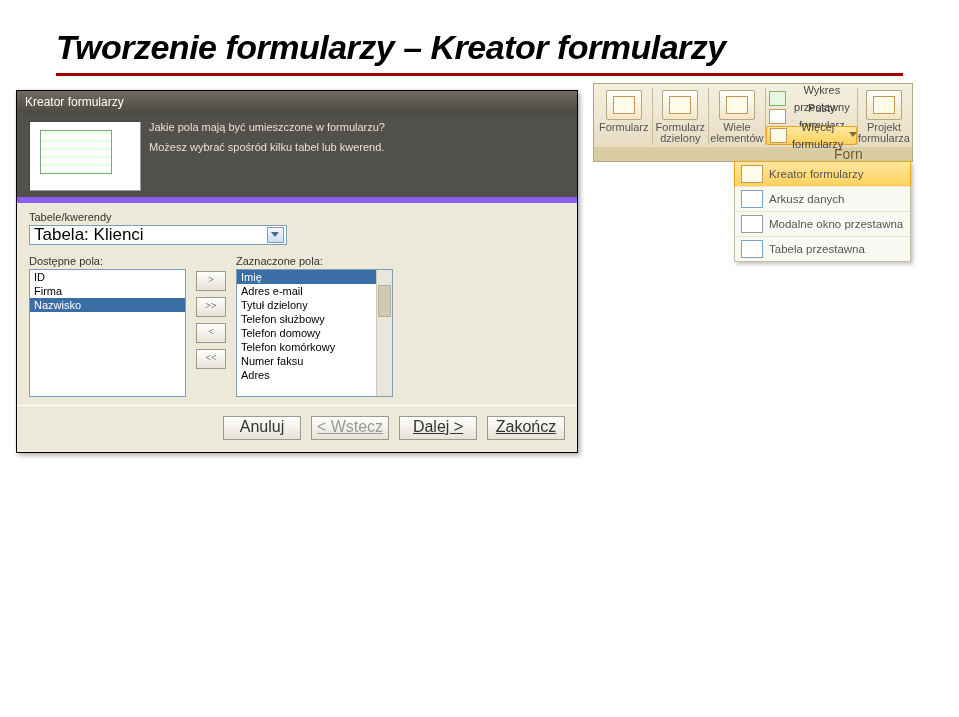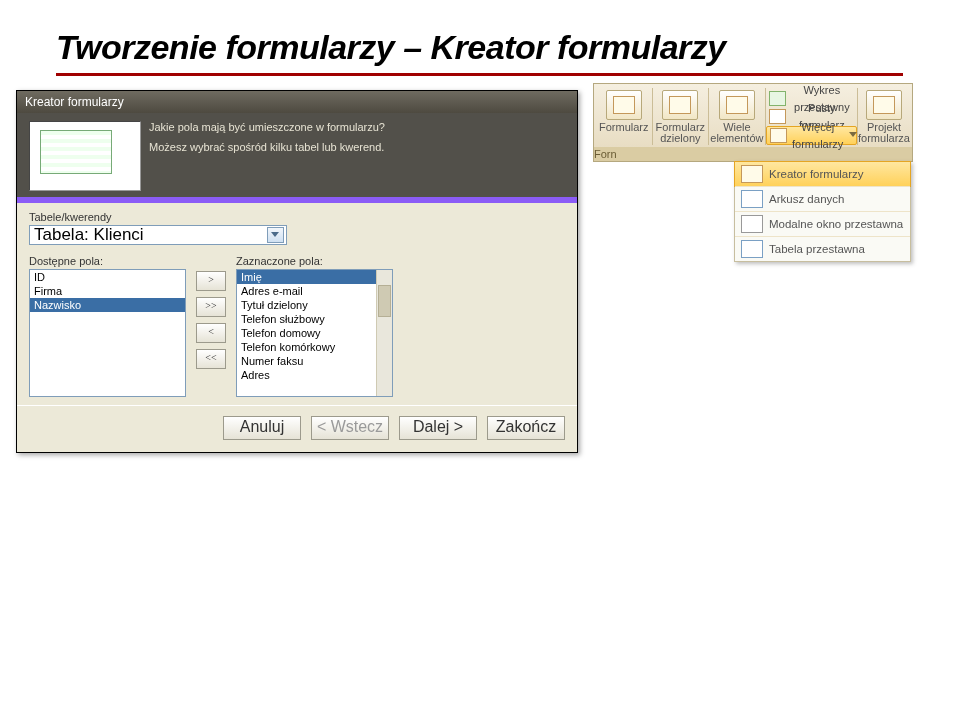--- a/index.html
+++ b/index.html
@@ -20,21 +20,21 @@
   .rg-label{line-height:11px;color:#555;}
 
   .rg-list{display:flex;flex-direction:column;gap:1px;}
   .rg-item{display:flex;align-items:center;gap:4px;padding:0 3px;height:17px;color:#444;line-height:17px;border-radius:2px;}
   .rg-item.hi{background:linear-gradient(#ffe7a0,#ffd15a);border:1px solid #e5a523;}
   .rg-item .mi{width:15px;height:13px;background:#fffbe9;border:1px solid #c4985a;flex:0 0 auto;}
   .rg-item .mi.green{background:#e8f6e3;border-color:#83b36c;}
   .rg-item .mi.blank{background:#fff;}
   .chev{width:7px;height:7px;margin-left:auto;position:relative;}
   .chev:after{content:"";position:absolute;left:0;top:0;border-left:4px solid transparent;border-right:4px solid transparent;border-top:5px solid #7a6a40;}
-  .forn{margin-top:-1px;height:14px;background:#dacca3;border:1px solid #b5a87f;border-top:none;font-size:11px;color:#6a5c34;line-height:14px;}
+  .forn{margin-top:-1px;height:14px;background:#dacca3;border:1px solid #b5a87f;border-top:none;font-size:14px;color:#6a5c34;padding-left:240px;line-height:14px;}
 
   .dropdown{margin-top:-1px;border:1px solid #c7be9f;background:#fafaf5;box-shadow:2px 2px 4px rgba(0,0,0,.25);width:175px;margin-left:auto;margin-right:2px;}
   .dd-item{display:flex;align-items:center;gap:6px;padding:3px 6px;font-size:11.5px;color:#555;border-top:1px solid #eee4c9;}
   .dd-item:first-child{border-top:none;background:linear-gradient(#ffe7a0,#ffd15a);border:1px solid #e5a523;margin:-1px;}
   .dd-item .mi{width:20px;height:16px;flex:0 0 auto;background:#fffbe9;border:1px solid #c4985a;}
   .dd-item .mi.tab{background:#fff;border-color:#7aa0c4;}
   .dd-item .mi.win{background:#fff;border-color:#999;}
 
   
   .wiz{position:absolute;left:-40px;top:0;width:560px;border:1px solid #000;background:#ece9d8;font-family:Tahoma,"Segoe UI",sans-serif;font-size:11px;box-shadow:2px 2px 5px rgba(0,0,0,.35);}
@@ -61,21 +61,21 @@
   .listbox .sb{position:absolute;right:0;top:0;bottom:0;width:15px;background:#e9e7dc;border-left:1px solid #cfcab3;}
   .listbox .sb .h{height:30px;background:#cfcab3;border:1px solid #b5af95;margin:15px 1px 0 1px;}
   .li{padding:1px 4px;font-size:11px;white-space:nowrap;}
   .li.sel{background:#3a6ea5;color:#fff;}
   .xfer{display:flex;flex-direction:column;gap:6px;padding-top:16px;}
   .xbtn{width:28px;height:18px;background:linear-gradient(#fff,#e6e3d6);border:1px solid #9c9a8c;font-size:10px;font-family:Tahoma;line-height:16px;text-align:center;color:#333;cursor:default;}
 
   .wiz-footer{padding:10px 12px 12px 12px;background:#ece9d8;border-top:1px solid #fff;display:flex;justify-content:flex-end;gap:10px;}
   .wbtn{width:76px;height:22px;background:linear-gradient(#fff,#e6e3d6);border:1px solid #9c9a8c;font-size:16px;line-height:20px;text-align:center;color:#333;}
   .wbtn.disabled{color:#9a9a9a;}
-  .under{}
+  .under{text-decoration:underline;}
 </style>
 </head>
 <body>
 
 <div class="page">
 
   <div class="title">Tworzenie formularzy – Kreator formularzy</div>
   <div class="rule"></div>
 
   <div class="shots">

